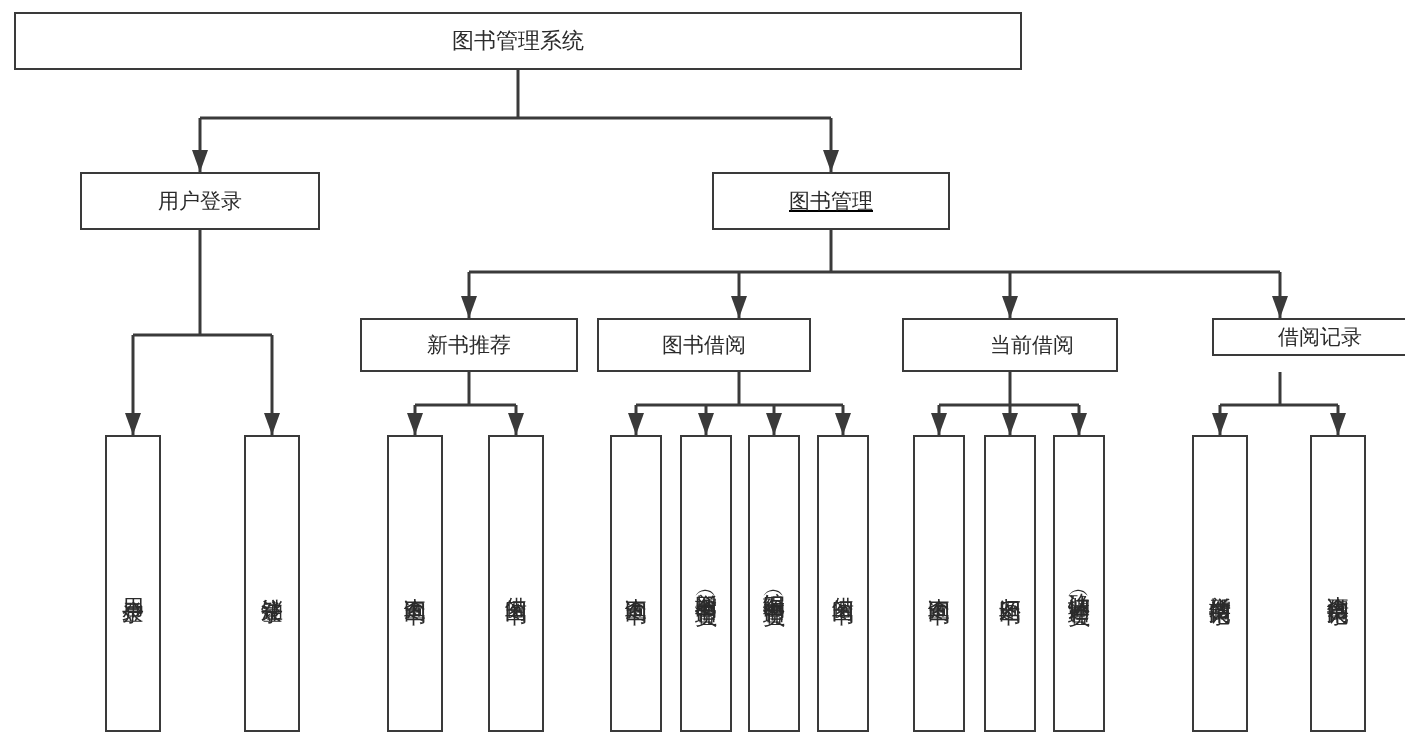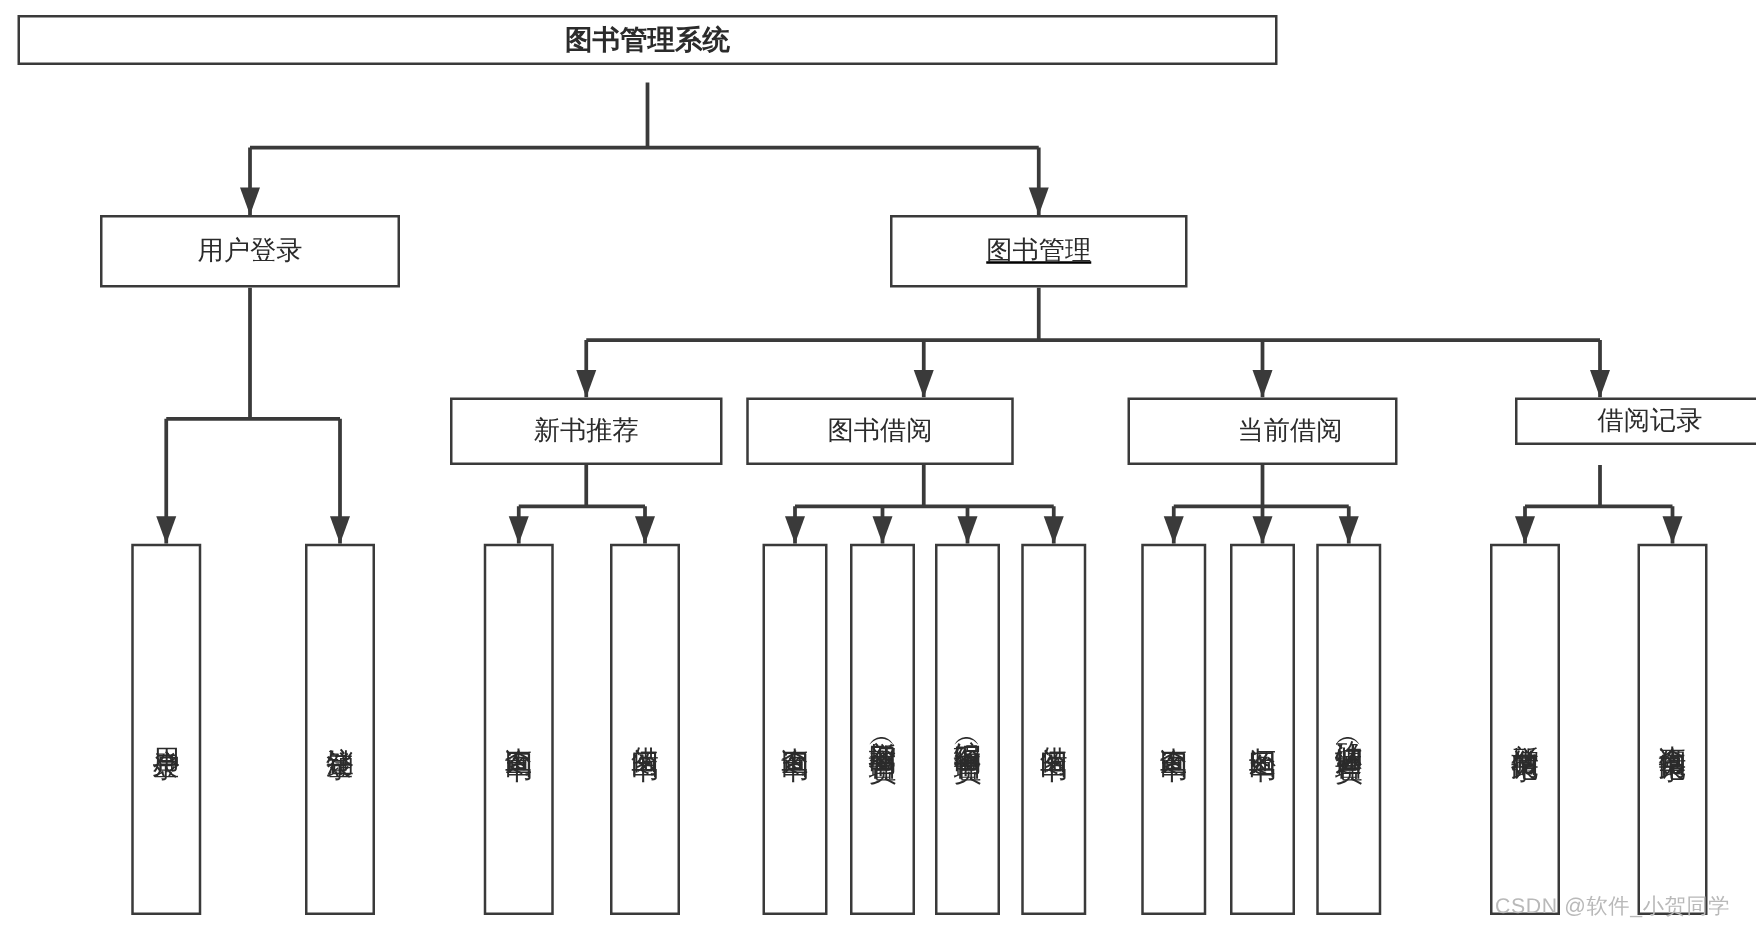--- a/index.html
+++ b/index.html
@@ -119,21 +119,21 @@
       <line x1="1079" y1="405" x2="1079" y2="435" stroke="#3a3a3a" stroke-width="3"></line>
       <polygon points="1071,413 1087,413 1079,435" fill="#3a3a3a"></polygon>
       <line x1="1280" y1="372" x2="1280" y2="405" stroke="#3a3a3a" stroke-width="3"></line>
       <line x1="1220" y1="405" x2="1338" y2="405" stroke="#3a3a3a" stroke-width="3"></line>
       <line x1="1220" y1="405" x2="1220" y2="435" stroke="#3a3a3a" stroke-width="3"></line>
       <polygon points="1212,413 1228,413 1220,435" fill="#3a3a3a"></polygon>
       <line x1="1338" y1="405" x2="1338" y2="435" stroke="#3a3a3a" stroke-width="3"></line>
       <polygon points="1330,413 1346,413 1338,435" fill="#3a3a3a"></polygon>
     </svg>
   <div id="nodes">
-      <div class="node horiz root" style="left: 14px; top: 12px; width: 1008px; height: 40px; border-color: rgb(58, 58, 58); font-weight: bold;">
+      <div class="node horiz root" style="left: 14px; top: 12px; width: 1008px; height: 58px; border-color: rgb(58, 58, 58);">
         <span class="node-label" style="color: rgb(43, 43, 43);">图书管理系统</span>
       </div>
       <div class="node horiz" style="left: 80px; top: 172px; width: 240px; height: 58px; border-color: rgb(58, 58, 58);">
         <span class="node-label" style="color: rgb(43, 43, 43);">用户登录</span>
       </div>
       <div class="node horiz" style="left: 712px; top: 172px; width: 238px; height: 58px; border-color: rgb(58, 58, 58); text-decoration: underline;">
         <span class="node-label" style="color: rgb(43, 43, 43);">图书管理</span>
       </div>
       <div class="node horiz" style="left: 360px; top: 318px; width: 218px; height: 54px; border-color: rgb(58, 58, 58); justify-content: center;">
         <span class="node-label" style="color: rgb(43, 43, 43);">新书推荐</span>
@@ -180,14 +180,13 @@
       <div class="node vert" style="left: 1053px; top: 435px; width: 52px; height: 297px; border-color: rgb(58, 58, 58);">
         <span class="node-label" style="color: rgb(43, 43, 43);">确认归还（管理员）</span>
       </div>
       <div class="node vert" style="left: 1192px; top: 435px; width: 56px; height: 297px; border-color: rgb(58, 58, 58);">
         <span class="node-label" style="color: rgb(43, 43, 43);">新增借阅记录</span>
       </div>
       <div class="node vert" style="left: 1310px; top: 435px; width: 56px; height: 297px; border-color: rgb(58, 58, 58);">
         <span class="node-label" style="color: rgb(43, 43, 43);">查询借阅记录</span>
       </div>
     </div>
-  <div class="watermark" style="left: 1196px; top: 713px; color: rgb(185, 185, 185);">CSDN @软件_小贺同学</div>
 </div>
 
 </body></html>

